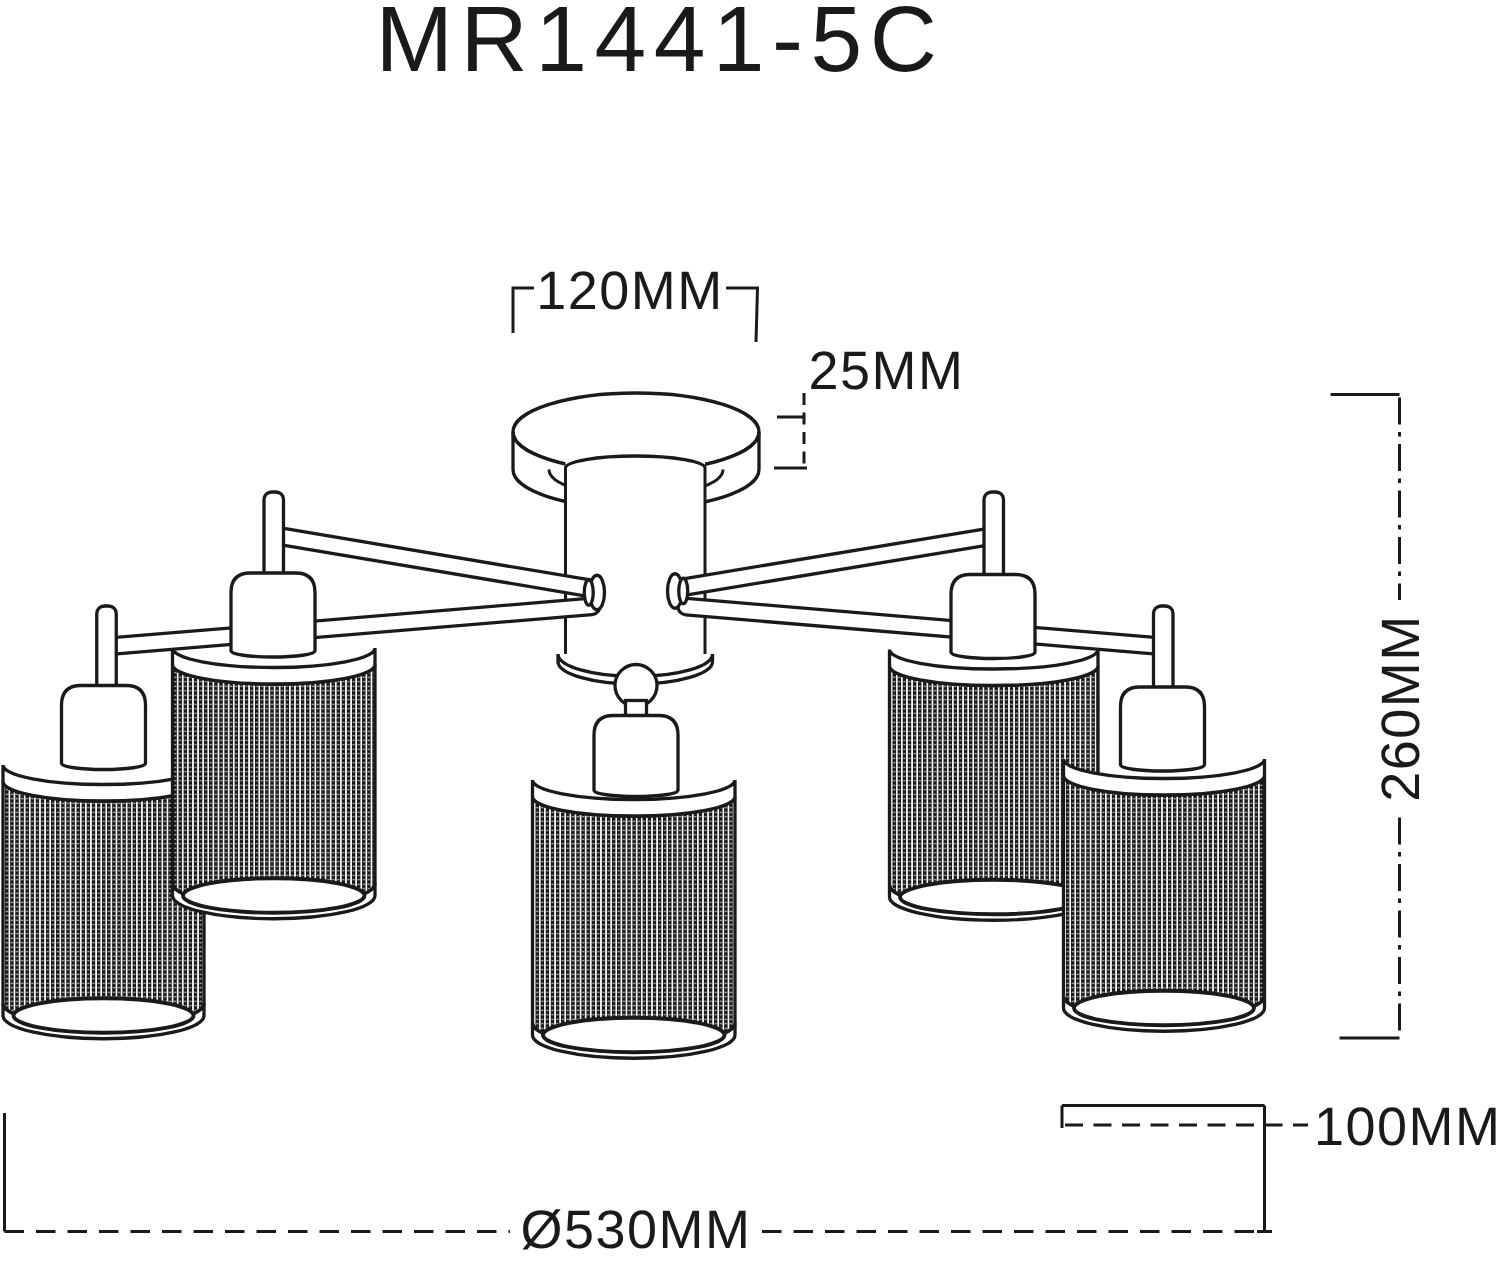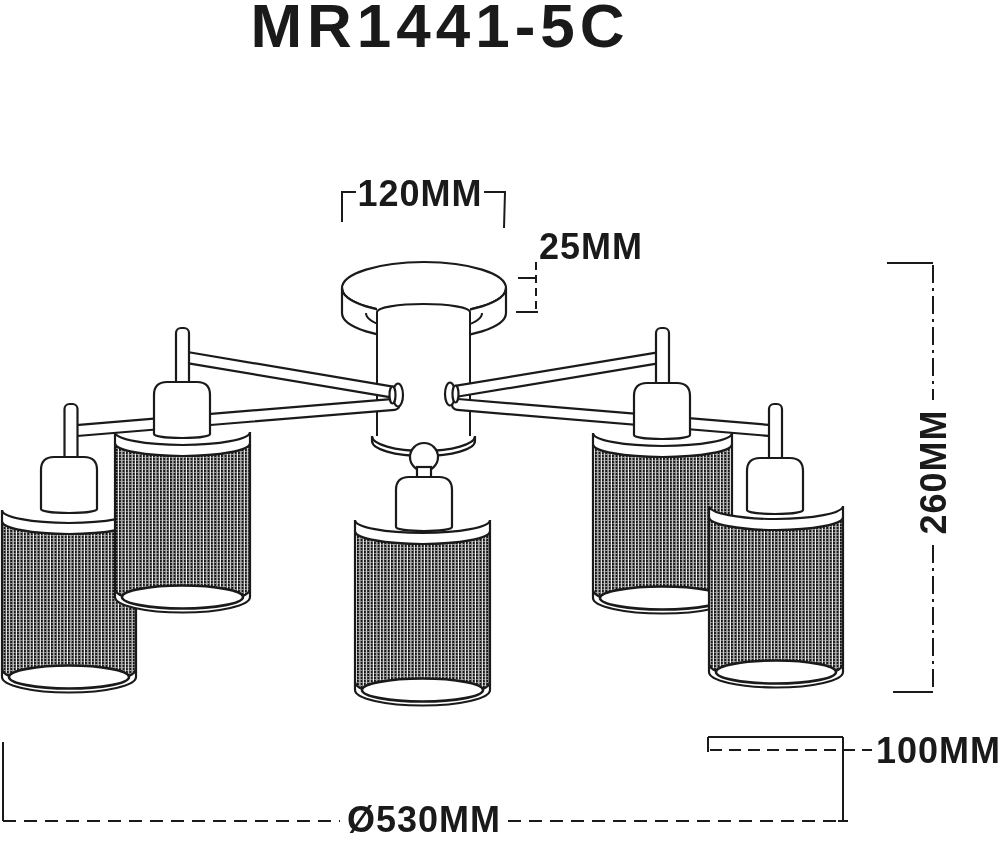--- a/index.html
+++ b/index.html
@@ -1,17 +1,17 @@
 <!DOCTYPE html>
 <html><head>
 <meta charset="utf-8">
 <style>
   html,body{margin:0;padding:0;background:#ffffff;}
   .stage{position:relative;width:1000px;height:841px;background:#fff;overflow:hidden;
-         font-family:"Liberation Sans", sans-serif;font-weight:bold;}
+         font-family:"Liberation Sans", sans-serif;}
   svg{position:absolute;left:0;top:0;}
   .title-text{font-size:62px;letter-spacing:5px;fill:#1a1a1a;}
   .dim-text{font-size:36px;letter-spacing:1px;fill:#1a1a1a;}
   .ln{stroke:#1a1a1a;stroke-width:2;fill:none;}
   .part{stroke:#1a1a1a;stroke-width:2.2;fill:#ffffff;}
   .mesh{stroke:#1a1a1a;stroke-width:2.2;fill:url(#mesh);}
   .maskw{fill:#ffffff;stroke:none;}
 </style>
 </head>
 <body>

